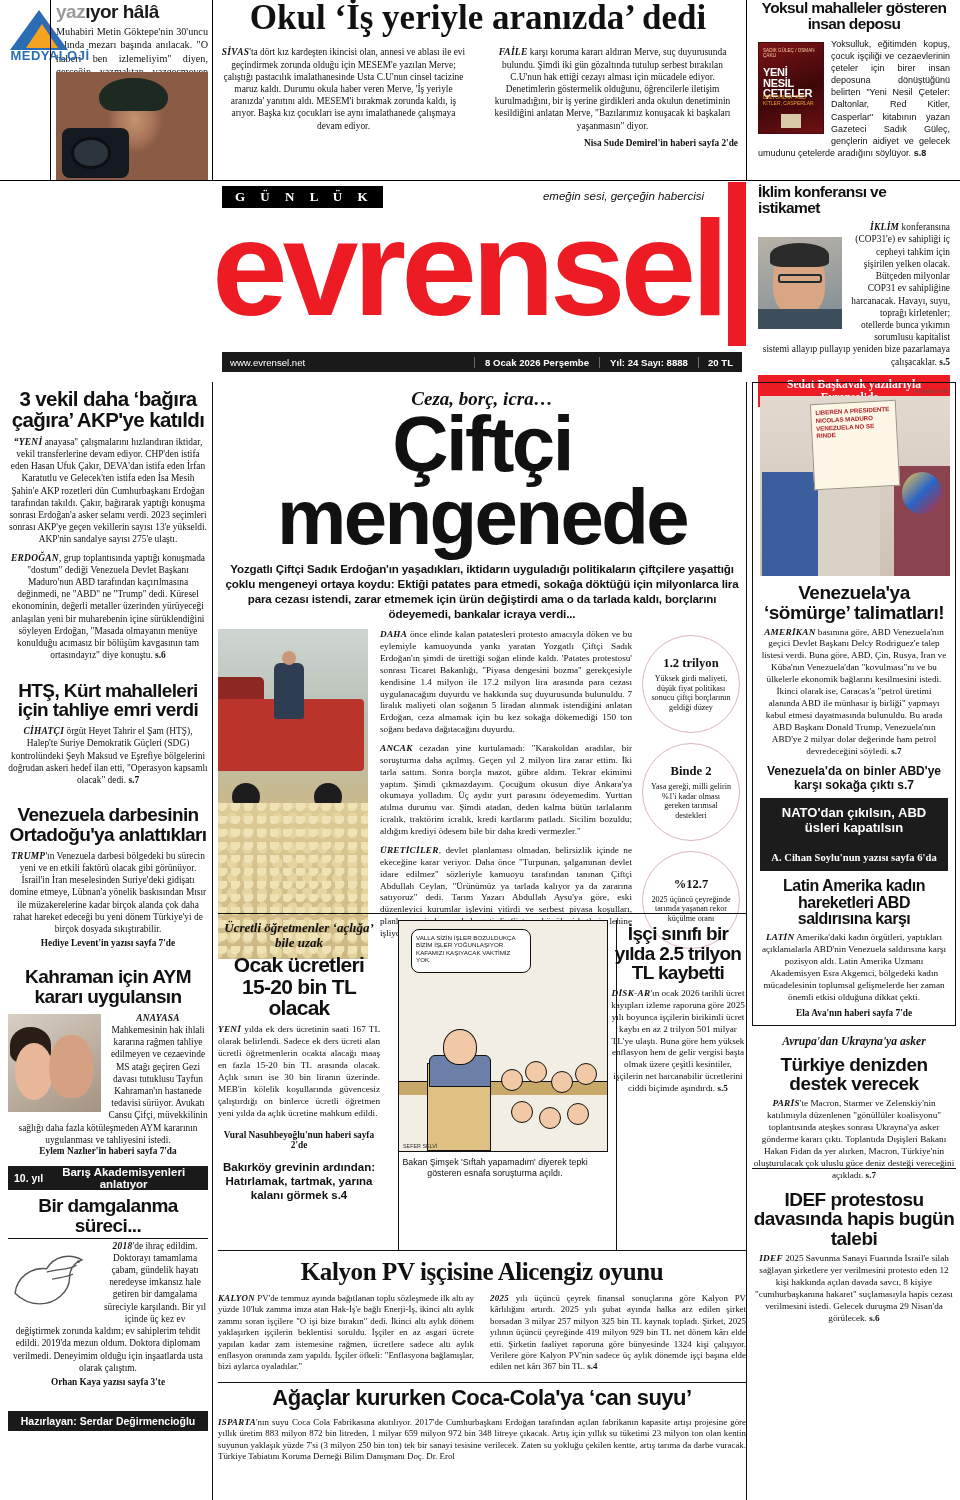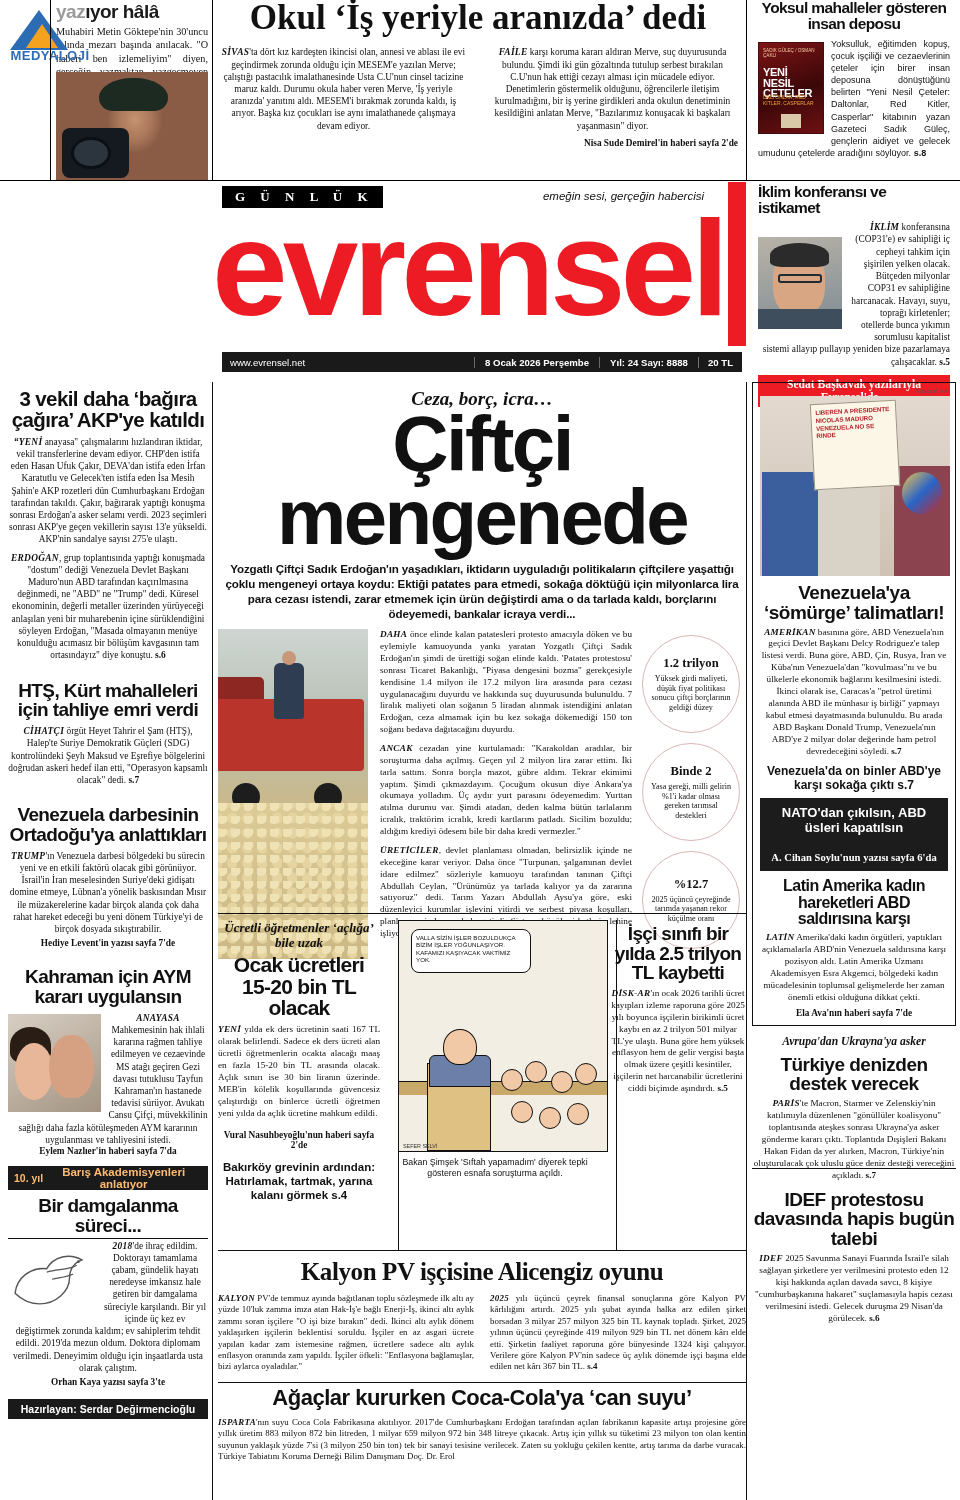--- a/index.html
+++ b/index.html
@@ -118,28 +118,28 @@
     background:linear-gradient(150deg,#d8cfc4 0%,#a39482 100%); position:relative; overflow:hidden;
   }
   .photo-kahraman .f1 { position:absolute; left:44%; top:22%; width:48%; height:64%;
      background:#d6a183; border-radius:46% 46% 42% 42%/52% 52% 48% 48%; }
   .photo-kahraman .f2 { position:absolute; left:8%; top:30%; width:40%; height:58%;
      background:#e8b79a; border-radius:50%; }
   .photo-kahraman .h2 { position:absolute; left:2%; top:14%; width:44%; height:36%;
      background:#2a1d16; border-radius:50% 50% 30% 30%; }
 
   .peace-box { position:relative; margin-top:10px; }
-  .ribbon { background:#1a1a1a; color:#fdba74; display:flex; align-items:center; height:24px;
+  .ribbon { background:#1a1a1a; color:#ffffff; display:flex; align-items:center; height:24px;
      font-family:"Liberation Sans",sans-serif; font-weight:bold; }
   .ribbon .yil { background:#1a1a1a; font-size:10.5px; padding:0 6px; }
   .ribbon .ttl { flex:1; text-align:center; font-size:11.5px; padding-right:10px; }
   .dove { float:left; width:88px; height:78px; margin:2px 6px 0 0; position:relative; }
   .bottom-ribbon { background:#1a1a1a; color:#fff; text-align:center; height:20px;
      font-family:"Liberation Sans",sans-serif; font-weight:bold; font-size:10.5px;
-     line-height:20px; margin-top:12px; }
+     line-height:20px; margin-top:24px; }
 
   
   .center { position:absolute; left:218px; top:388px; width:528px; }
   .kicker-it { font-family:"Liberation Serif",serif; font-style:italic; font-weight:bold;
      font-size:19px; text-align:center; }
   .main-head { font-family:"Liberation Sans",sans-serif; font-weight:bold; font-size:78px;
      line-height:.93; text-align:center; letter-spacing:-2.6px; margin-top:-2px; }
   .main-spot { font-family:"Liberation Sans",sans-serif; font-weight:bold; font-size:11.6px;
      line-height:1.30; text-align:center; margin-top:8px; letter-spacing:-.15px; }
 

